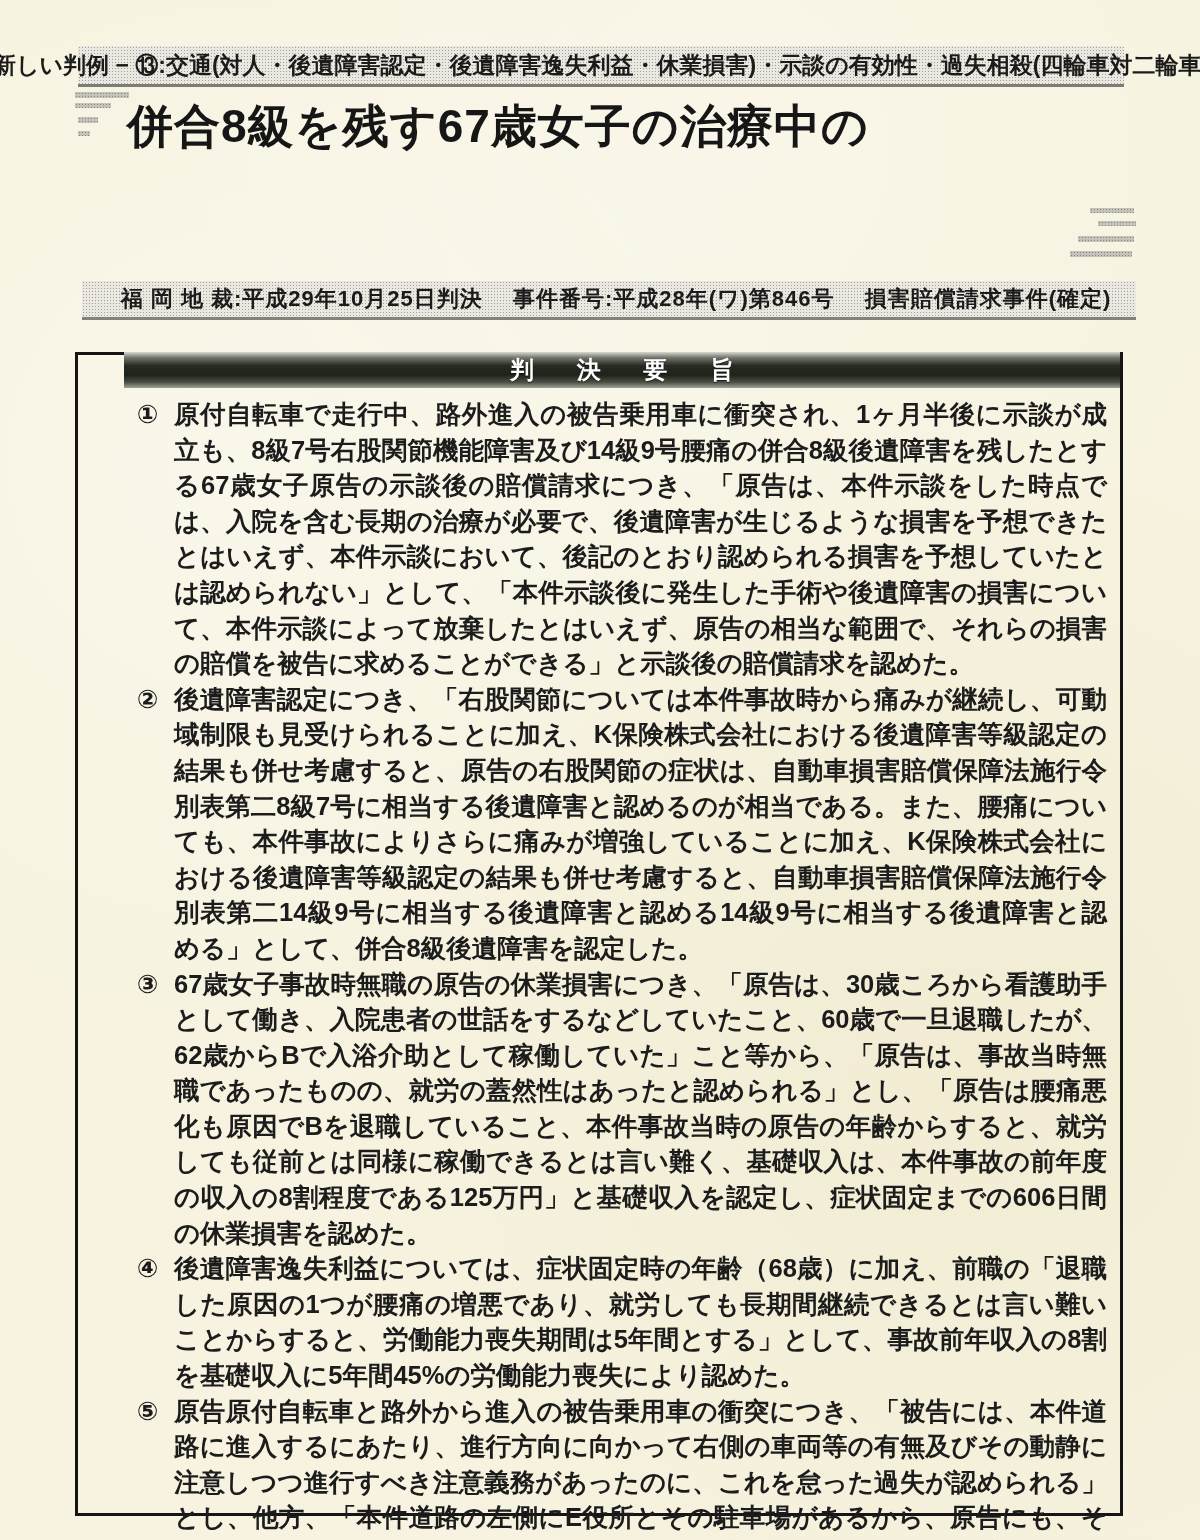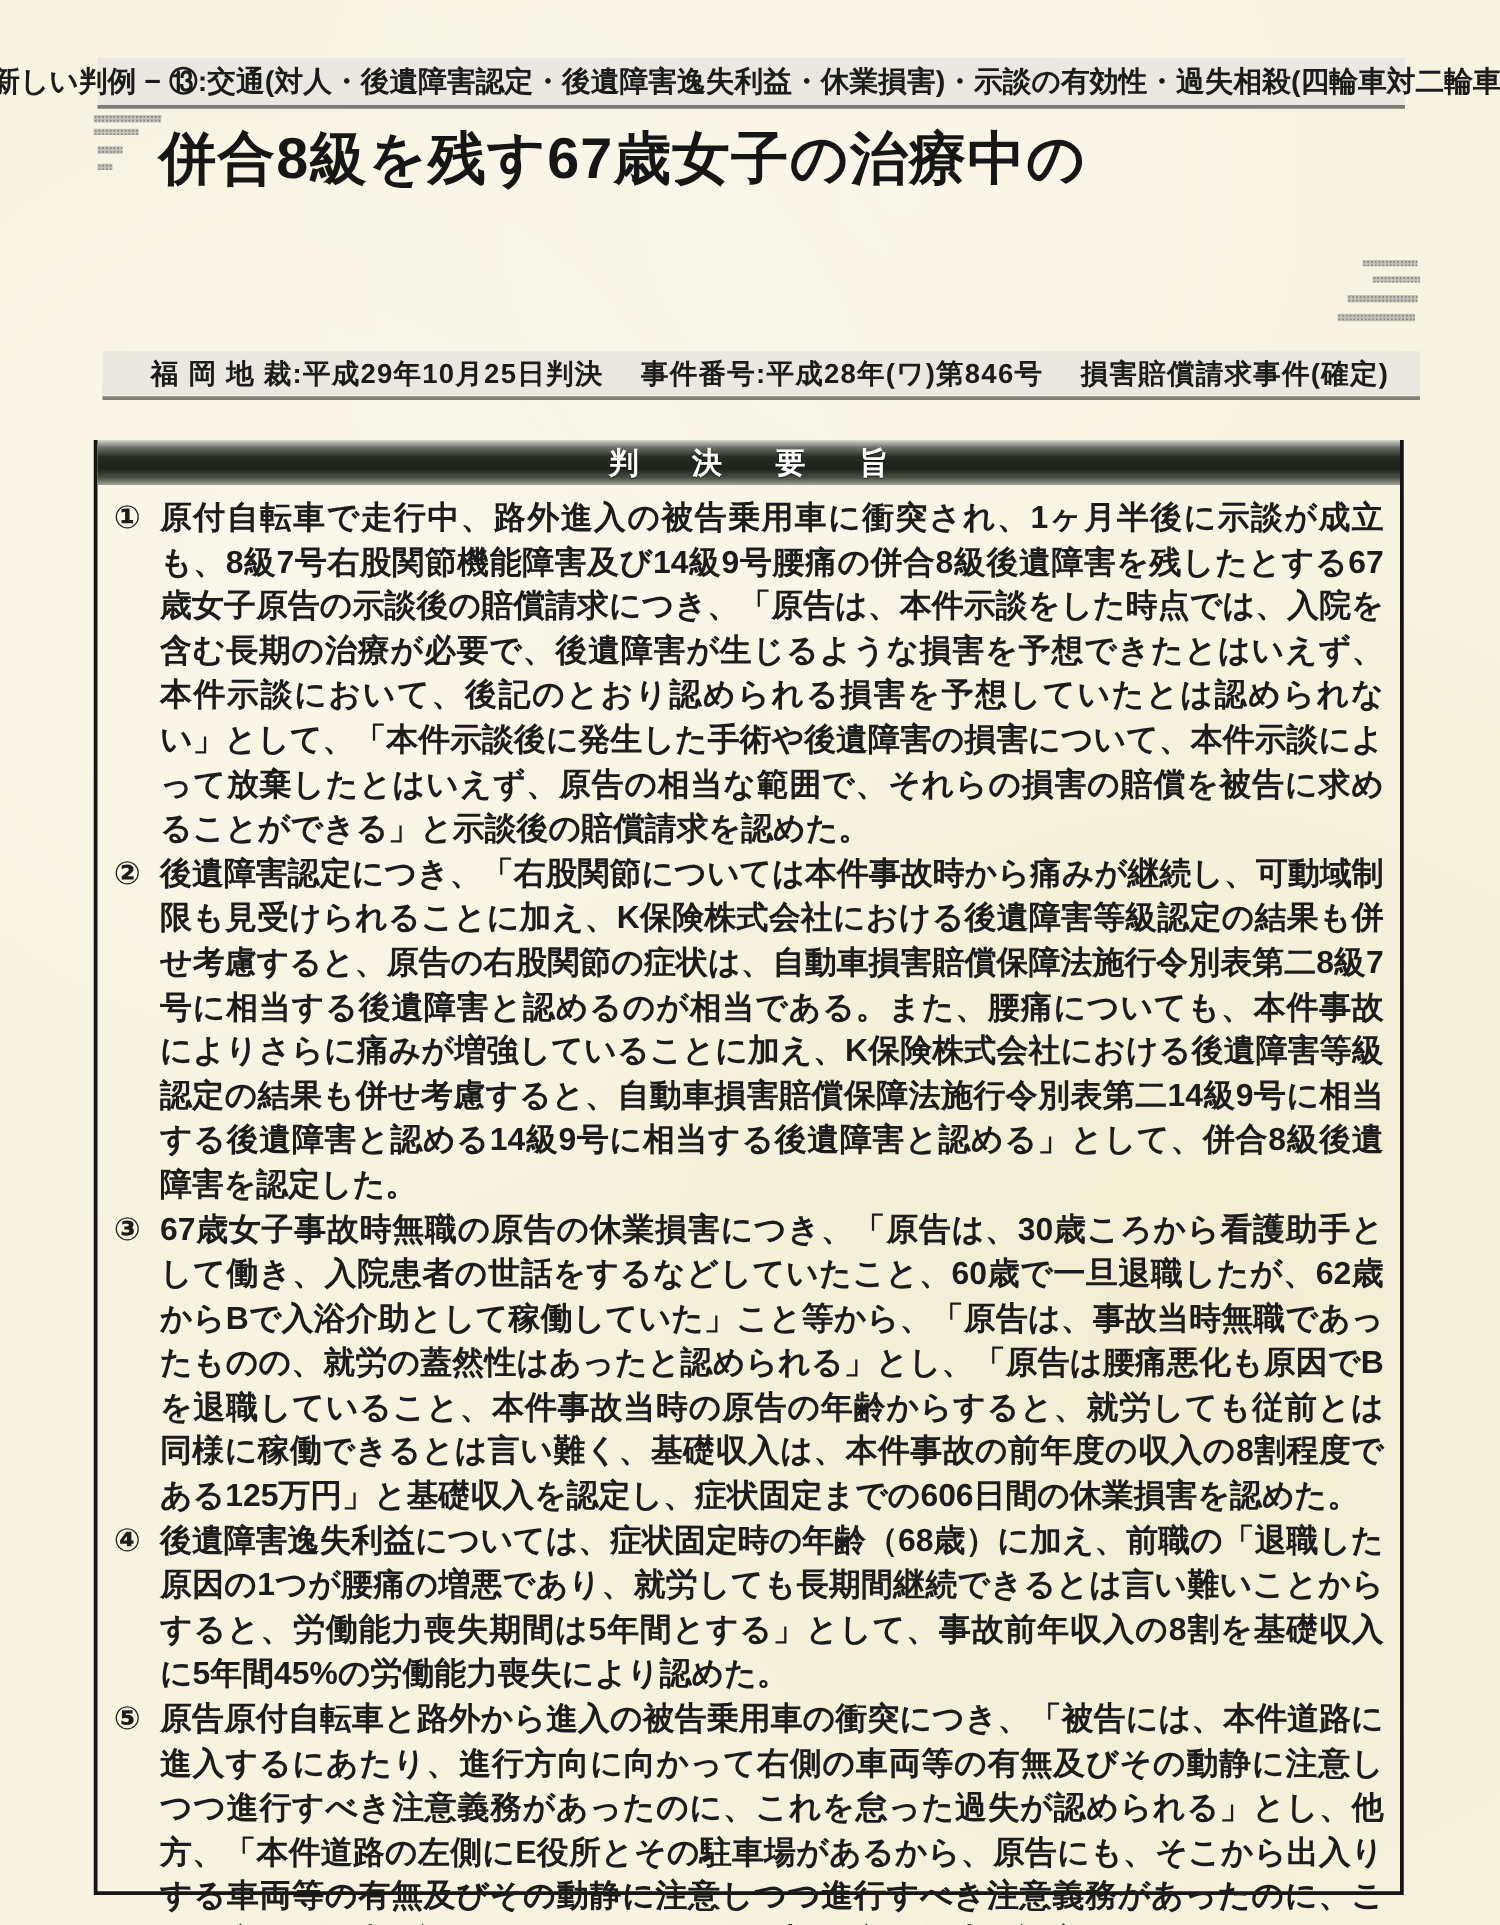--- a/index.html
+++ b/index.html
@@ -47,20 +47,21 @@
     border-bottom:3px solid #82827a;
     display:flex;align-items:center;justify-content:center;
     font-size:22px;font-weight:600;white-space:nowrap;letter-spacing:1px;padding-left:14px;
   }
 
   .summary-box{
     position:absolute;left:75px;top:352px;width:1048px;height:1164px;
     border:3px solid #151515;
     box-sizing:border-box;
     background:transparent;
+    padding-left:46px;
   }
   .summary-heading{
     width:100%;height:36px;margin:-3px 0 0 0;box-sizing:border-box;
     background:linear-gradient(180deg,#d8d8d2 0%,#707468 16%,#262b22 38%,#1d221b 64%,#4b5044 84%,#9fa396 100%);
     display:flex;align-items:center;justify-content:center;
     color:#ffffff;font-size:24px;font-weight:800;letter-spacing:18px;
     text-indent:18px;
     text-shadow:0 1px 1px rgba(0,0,0,.6);
   }
   .summary-body{

